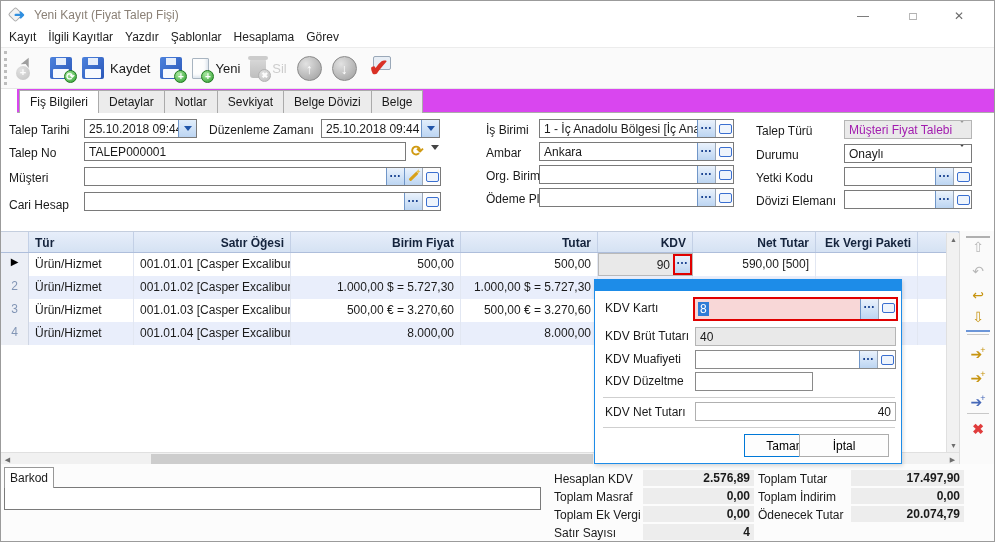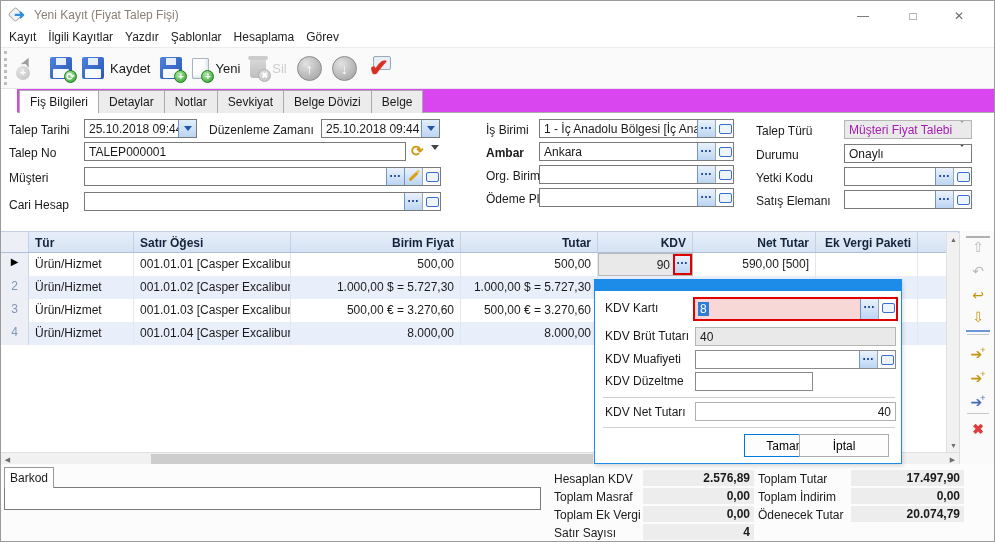--- a/index.html
+++ b/index.html
@@ -71,21 +71,21 @@
   
   .gridarea { position:absolute; left:0; top:230px; width:958px; height:246px; background:#fff; border-top:1px solid #c4cede; }
   .g-head { display:flex; height:21px; background:linear-gradient(#e7eefa,#d5e2f3); border-bottom:1px solid #aebedb; font-weight:bold; color:#14233c; }
   .g-head .c { border-right:1px solid #c3d0e6; }
   .g-row { display:flex; height:23px; background:#fff; }
   .g-row.alt { background:#e9eefb; }
   .c { padding:4px 6px 0; white-space:nowrap; overflow:hidden; border-right:1px solid #e2e7f2; }
   .c.r { text-align:right; }
   .c0 { flex:0 0 28px; padding:3px 0 0; text-align:center; background:#eceff6; color:#8295b5; }
   .g-row .c0 { border-right:1px solid #cfd6e4; }
-  .c1 { flex:0 0 105px; } .c2 { flex:0 0 157px; } .c3 { flex:0 0 170px; } .c4 { flex:0 0 137px; }
+  .c1 { flex:0 0 105px; } .c2 { flex:0 0 157px;text-align:right; } .c3 { flex:0 0 170px; } .c4 { flex:0 0 137px; }
   .c5 { flex:0 0 95px; } .c6 { flex:0 0 123px; } .c7 { flex:0 0 102px; } .c8 { flex:1; border-right:none; }
   .marker-arrow { color:#000; font-size:10px; }
   .kdv-editor { flex:0 0 95px; display:flex; align-items:center; background:#e9e9e9; border:1px solid #b9b9b9; }
   .kdv-editor .num { flex:1; text-align:right; padding-right:3px; }
   .kdv-editor .red-btn { width:19px; height:21px; border:2px solid #e00000; background:linear-gradient(#eaf2fc,#bcd5f2); color:#17408f; font-weight:bold; font-size:12px; letter-spacing:1px; text-align:center; line-height:9px; }
 
   
   .vscroll { position:absolute; left:945px; top:1px; width:13px; height:219px; background:#f1f1f1; border-left:1px solid #e0e0e0; }
   .hscroll { position:absolute; left:0; top:220px; width:958px; height:13px; background:#f1f1f1; border-top:1px solid #e0e0e0; }
   .sb-arrow { position:absolute; color:#6d6d6d; font-size:7px; line-height:13px; width:13px; text-align:center; }
@@ -242,21 +242,21 @@
       <span class="btn-ellipsis">…</span>
       <span class="btn-display"></span>
     </div>
 
     <span class="flabel" style="left:485px;top:10px;">İş Birimi</span>
     <div class="field" style="left:538px;top:6px;width:195px;height:19px;">
       <span class="val">1 - İç Anadolu Bölgesi [İç Anad</span>
       <span class="btn-ellipsis">…</span>
       <span class="btn-display"></span>
     </div>
-    <span class="flabel" style="left:485px;top:33px;font-weight:bold;">Ambar</span>
+    <span class="flabel" style="left:485px;top:33px;">Ambar</span>
     <div class="field" style="left:538px;top:29px;width:195px;height:19px;">
       <span class="val">Ankara</span>
       <span class="btn-ellipsis">…</span>
       <span class="btn-display"></span>
     </div>
     <span class="flabel" style="left:485px;top:56px;">Org. Birim</span>
     <div class="field" style="left:538px;top:52px;width:195px;height:19px;">
       <span class="val"></span>
       <span class="btn-ellipsis">…</span>
       <span class="btn-display"></span>
@@ -277,21 +277,21 @@
     <div class="field" style="left:843px;top:31px;width:128px;height:19px;">
       <span class="val">Onaylı</span>
       <span style="padding-right:5px;"><span class="tri plain"></span></span>
     </div>
     <span class="flabel" style="left:755px;top:58px;">Yetki Kodu</span>
     <div class="field" style="left:843px;top:54px;width:128px;height:19px;">
       <span class="val"></span>
       <span class="btn-ellipsis">…</span>
       <span class="btn-display"></span>
     </div>
-    <span class="flabel" style="left:755px;top:81px;">Satış Elemanı</span>
+    <span class="flabel" style="left:755px;top:81px;">Dövizi Elemanı</span>
     <div class="field" style="left:843px;top:77px;width:128px;height:19px;">
       <span class="val"></span>
       <span class="btn-ellipsis">…</span>
       <span class="btn-display"></span>
     </div>
   </div>
 
   <div class="gridarea">
     <div class="g-head">
       <div class="c c0"></div>

